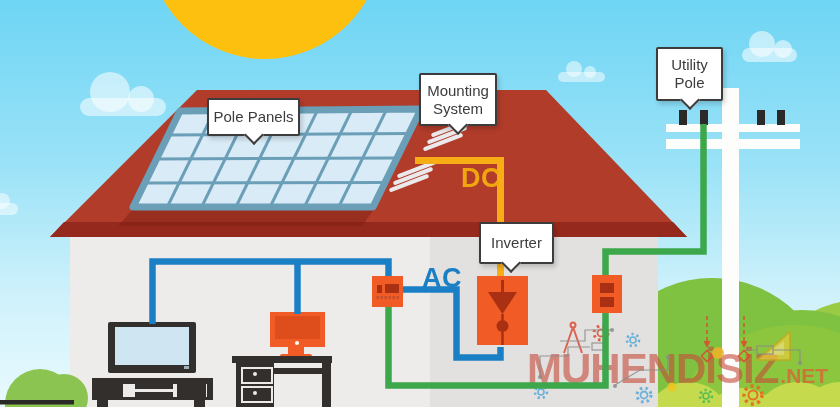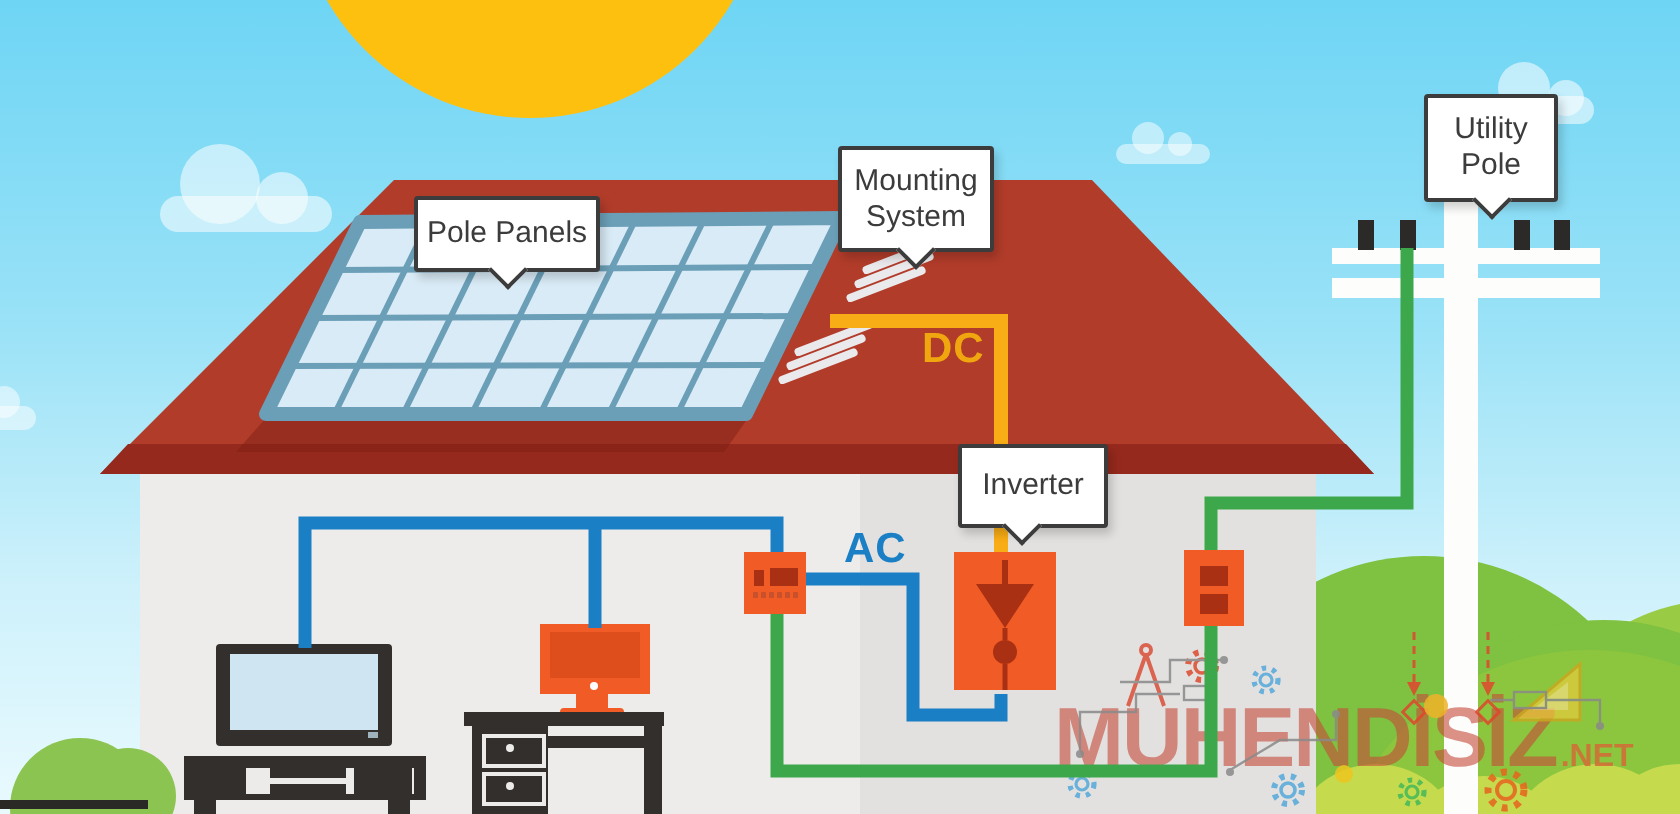--- a/index.html
+++ b/index.html
@@ -16,38 +16,38 @@
     display:flex;align-items:center;justify-content:center;text-align:center;
     font-size:15px;line-height:1.2;color:#3C3C3C;
     box-shadow:2px 3px 5px rgba(0,0,0,.18);z-index:40;
   }
   .callout .tip{
     position:absolute;bottom:-8px;left:50%;width:12px;height:12px;background:#fff;
     border-right:2px solid #3C3C3C;border-bottom:2px solid #3C3C3C;
     transform:translateX(-50%) rotate(45deg);
   }
   
-  .wire-label{position:absolute;font-weight:bold;font-size:21px;z-index:35;letter-spacing:.5px;}
+  .wire-label{position:absolute;font-weight:bold;font-size:27px;z-index:35;letter-spacing:.5px;}
   
   .pole-mast{left:722px;top:88px;width:17px;height:319px;background:#FDFDFC;}
   .crossarm{left:666px;background:#FDFDFC;}
   .insulator{top:110px;width:8px;height:15px;background:#2B2A28;}
   
   .wall{left:70px;top:237px;width:588px;height:170px;background:#EDECEA;}
   .wall-shade{left:430px;top:237px;width:228px;height:170px;background:#E2E1DF;}
   
   .dark{background:#332F2C;}
   .orange{background:#F15B25;}
   
   .watermark{
     position:absolute;left:527px;top:345px;z-index:18;white-space:nowrap;
     font-weight:bold;
   }
   .watermark .brand{font-size:42px;letter-spacing:-1px;color:rgba(198,74,56,.60);}
-  .watermark .tld{font-size:16px;color:rgba(212,106,54,.85);margin-left:2px;}
+  .watermark .tld{font-size:21px;color:rgba(212,106,54,.85);margin-left:2px;}
   .z10{z-index:10}.z15{z-index:15}.z20{z-index:20}.z25{z-index:25}.z30{z-index:30}
 </style>
 </head>
 <body>
 
 <div class="stage">
 
   <svg class="abs" width="840" height="407" style="left:0;top:0">
     <circle cx="265" cy="-58" r="117" fill="#FEC00F"></circle>
     <g fill="rgba(255,255,255,0.55)">
@@ -273,18 +273,18 @@
     <div class="tip"></div>
   </div>
   <div class="callout" style="left:479px;top:222px;width:71px;height:38px">
     <span>Inverter</span>
     <div class="tip" style="left:42%"></div>
   </div>
   <div class="callout" style="left:419px;top:73px;width:74px;height:49px">
     <span>Mounting System</span>
     <div class="tip"></div>
   </div>
-  <div class="callout" style="left:712px;top:47px;width:63px;height:50px">
+  <div class="callout" style="left:656px;top:47px;width:63px;height:50px">
     <span>Utility Pole</span>
     <div class="tip"></div>
   </div>
 
 </div>
 
 </body></html>

